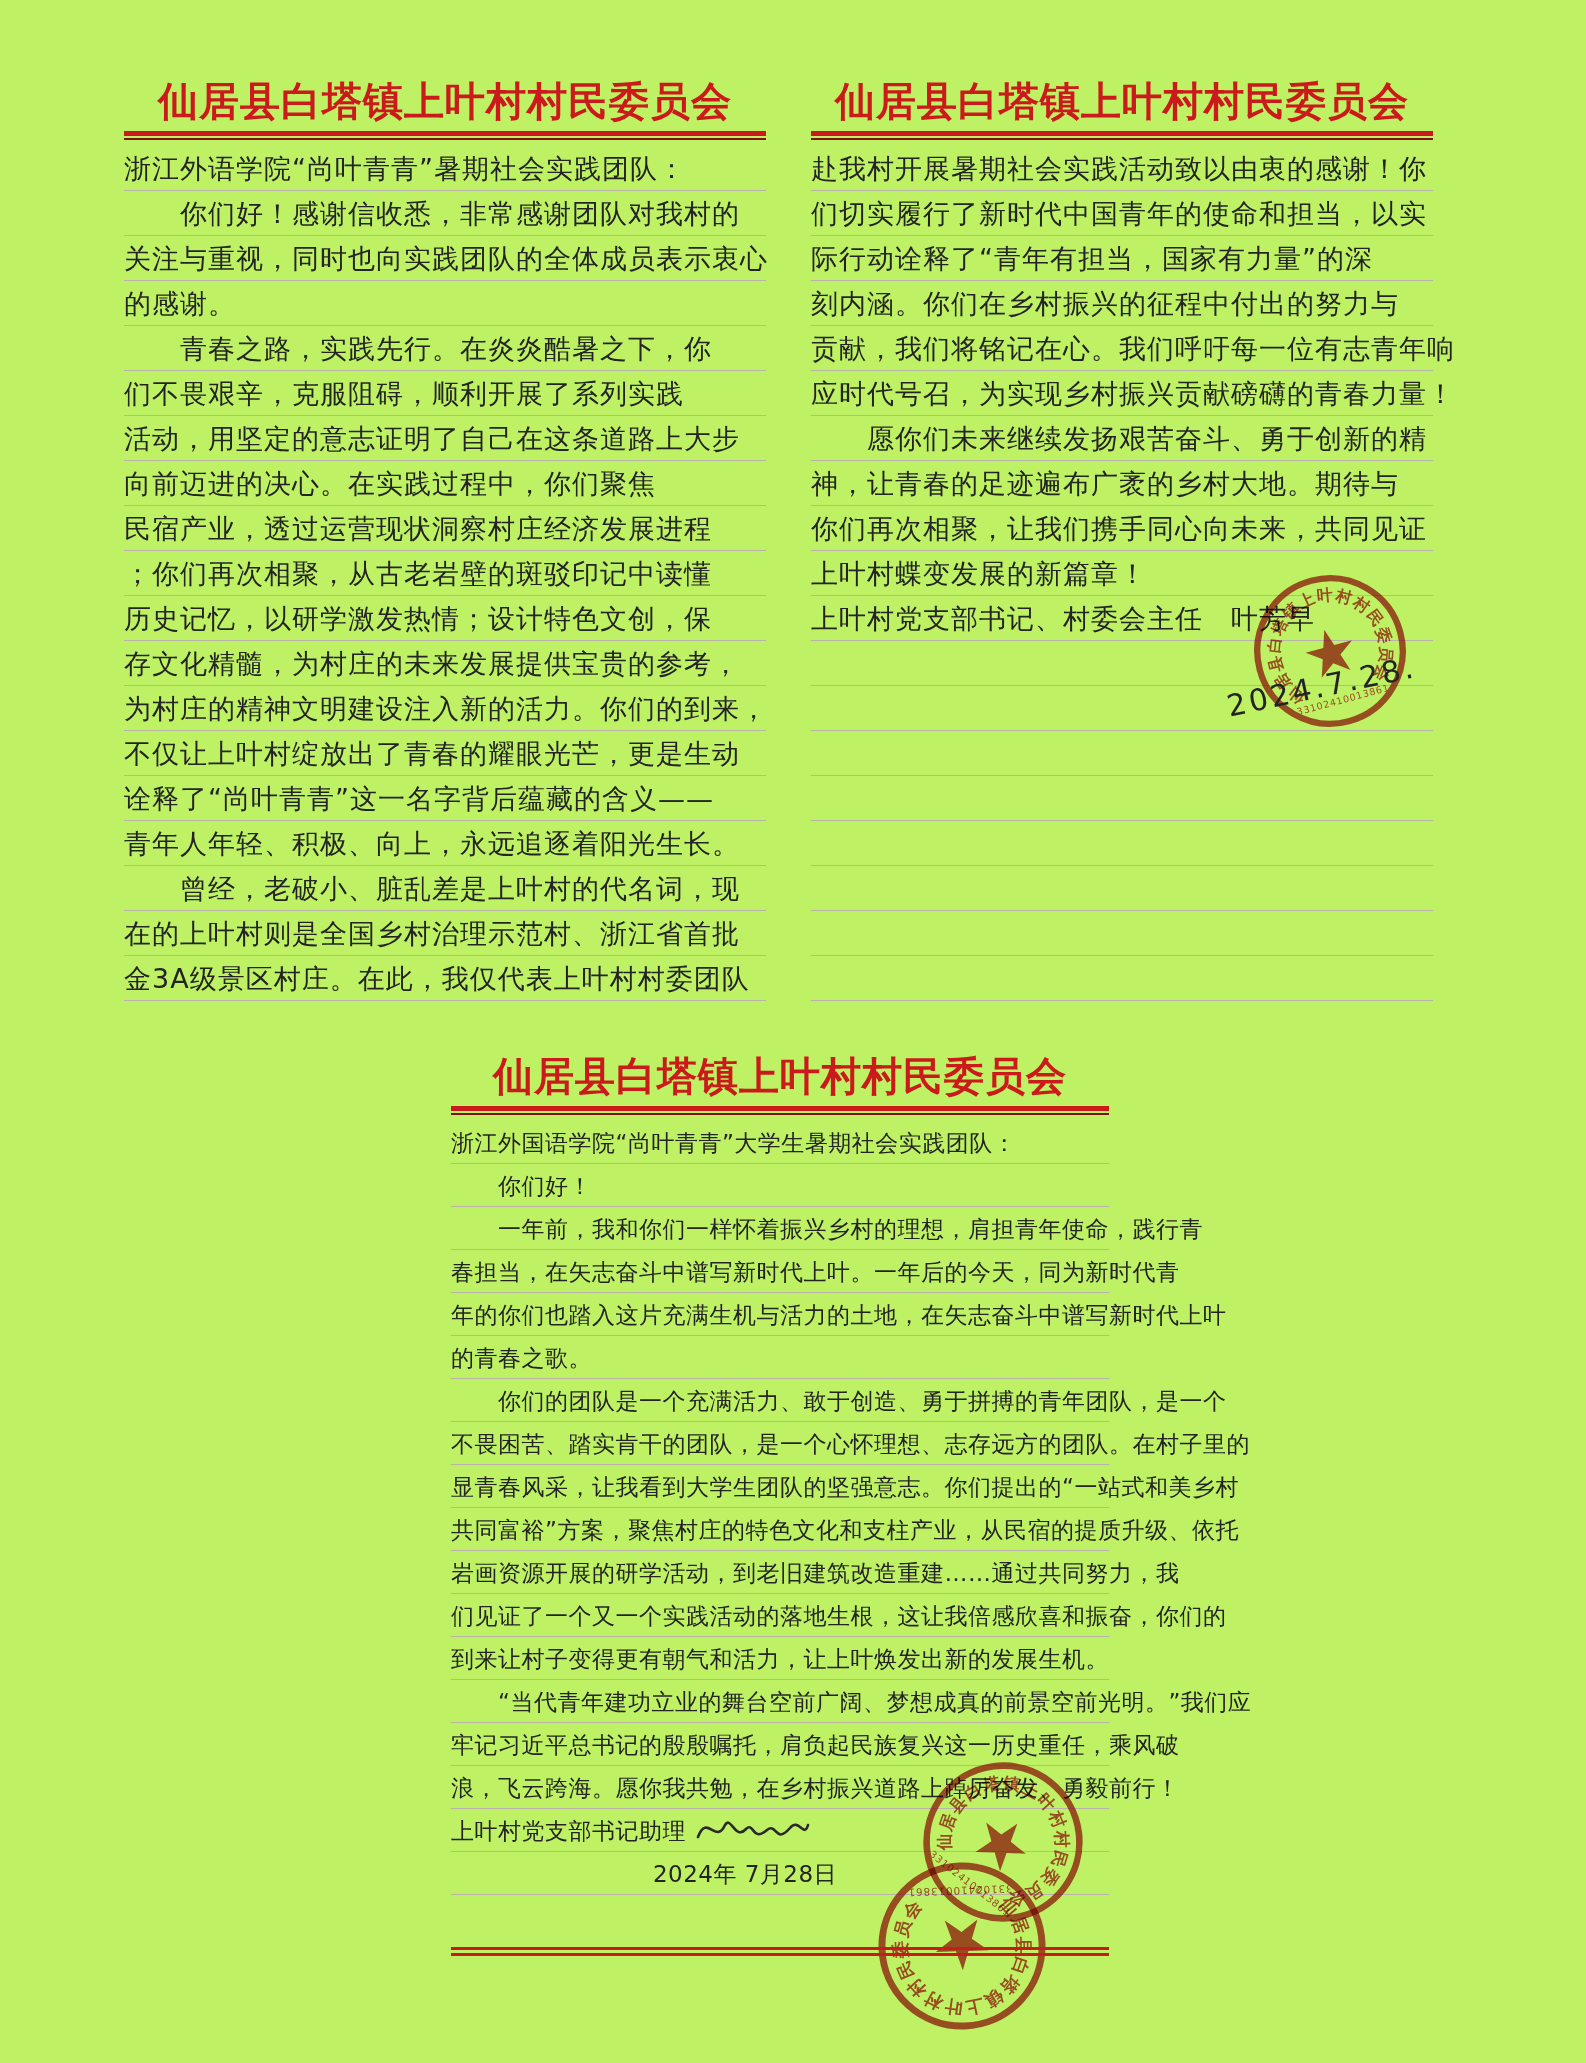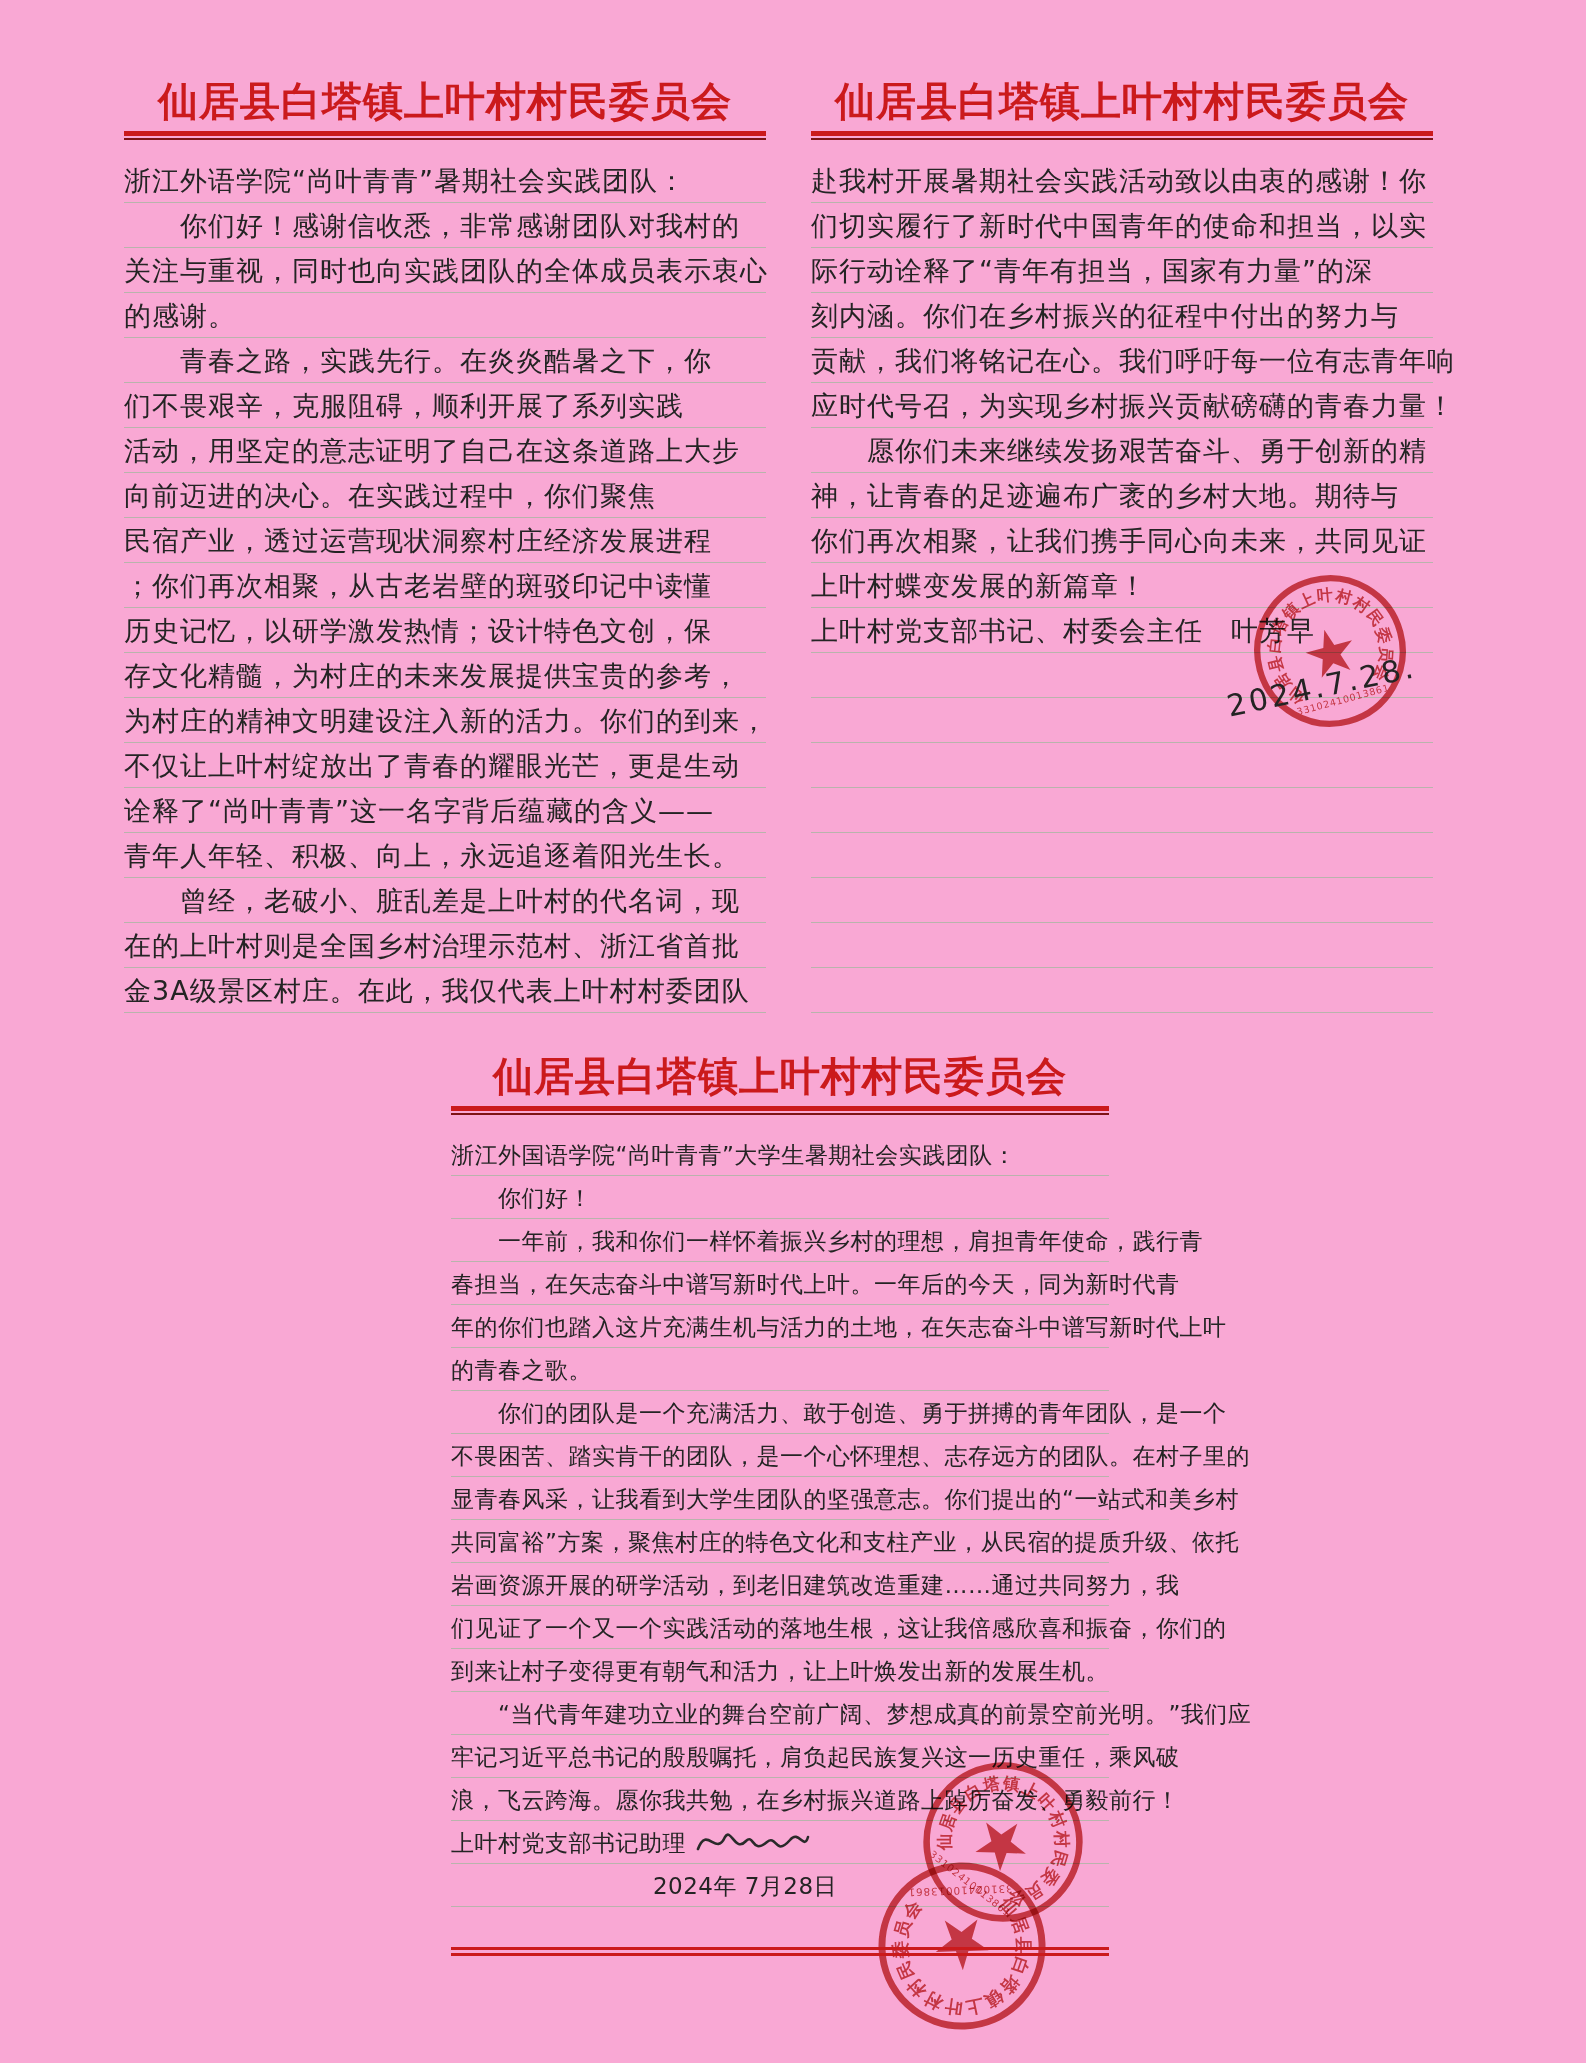--- a/index.html
+++ b/index.html
@@ -1,27 +1,27 @@
 <!DOCTYPE html>
 <html lang="zh"><head>
 <meta charset="utf-8">
 <style>
   html,body{margin:0;padding:0;background:#ffffff;}
-  #canvas{position:relative;width:1586px;height:2063px;background:#f9a8d4;overflow:hidden;
+  #canvas{position:relative;width:1586px;height:2063px;background:#bef264;overflow:hidden;
           font-family:"DejaVu Sans","Liberation Sans",sans-serif;color:#222;}
   .page{position:absolute;}
   #page1{left:124px;top:72px;width:642px;height:960px;}
   #page2{left:811px;top:72px;width:622px;height:960px;}
   #page3{left:451px;top:1047px;width:658px;height:940px;}
   .letterhead{text-align:center;font-family:"Liberation Serif","DejaVu Serif",serif;
               font-weight:bold;font-size:40px;line-height:48px;margin-top:6px;
               color:#cb1a1c;letter-spacing:1px;white-space:nowrap;}
   .rule-thick{height:5px;background:#cb1a1c;margin-top:5px;}
   .rule-thin{height:2px;background:#7e1315;margin-top:2px;}
-  .rows{margin-top:18px;}
+  .rows{margin-top:6px;}
   .line{height:44px;line-height:46px;border-bottom:1px solid #b9b3ac;
         font-size:27px;letter-spacing:1px;color:#242424;white-space:nowrap;}
   #page3 .line{height:42px;line-height:44px;font-size:23px;letter-spacing:0.5px;}
   .right{padding-right:14px;}
   .right2{text-align:center;padding-right:70px;}
   .uline{text-underline-offset:7px;text-decoration-color:#2a2a2a;}
   .seal{position:absolute;mix-blend-mode:multiply;opacity:0.88;pointer-events:none;}
   #seal-p2{left:440px;top:500px;width:158px;height:158px;transform:rotate(-15deg);}
   #seal-p3a{left:469px;top:712px;width:166px;height:166px;transform:rotate(38deg);}
   #seal-p3b{left:424px;top:812px;width:174px;height:174px;transform:rotate(178deg);}

